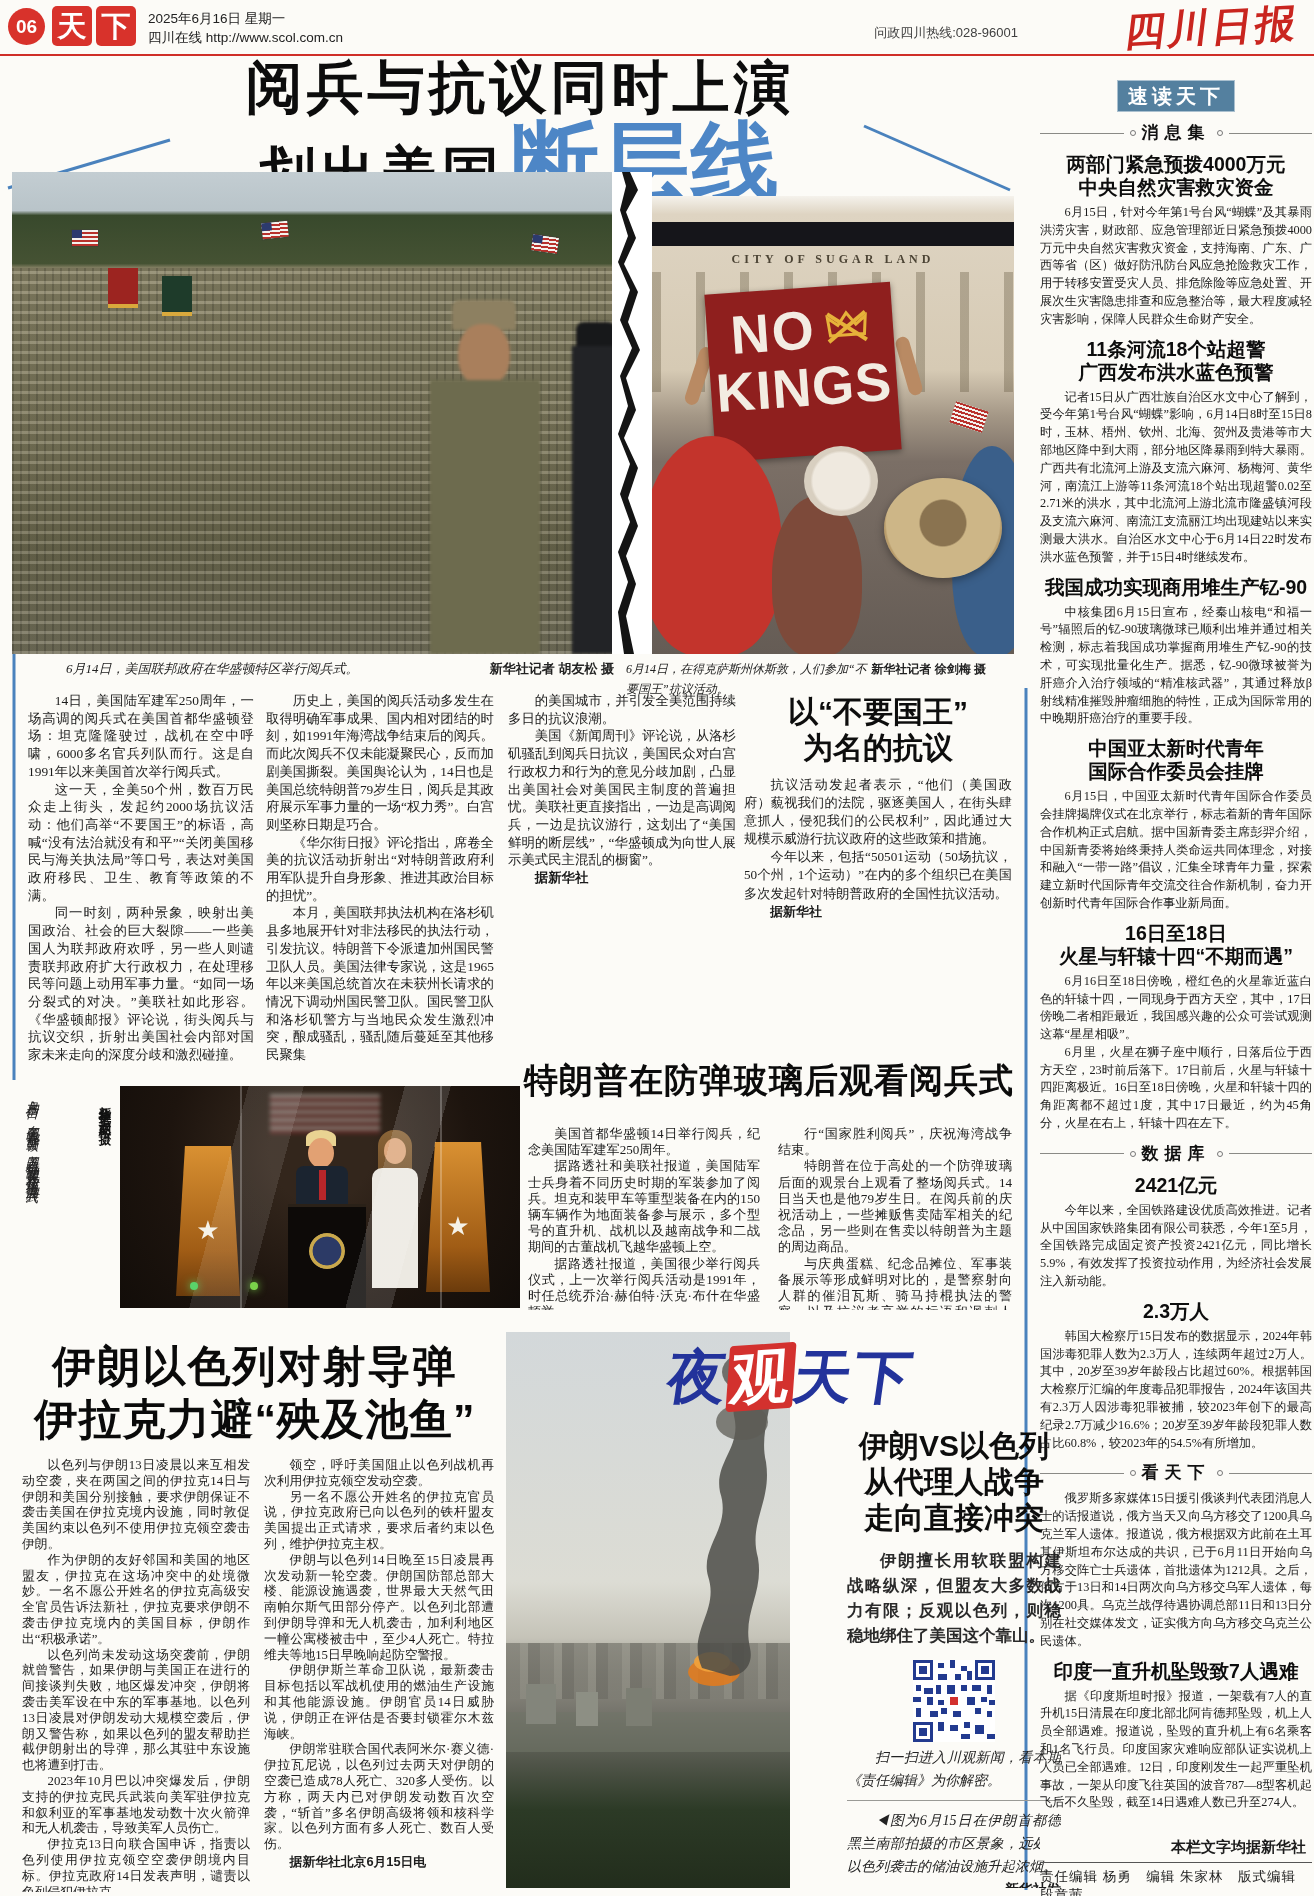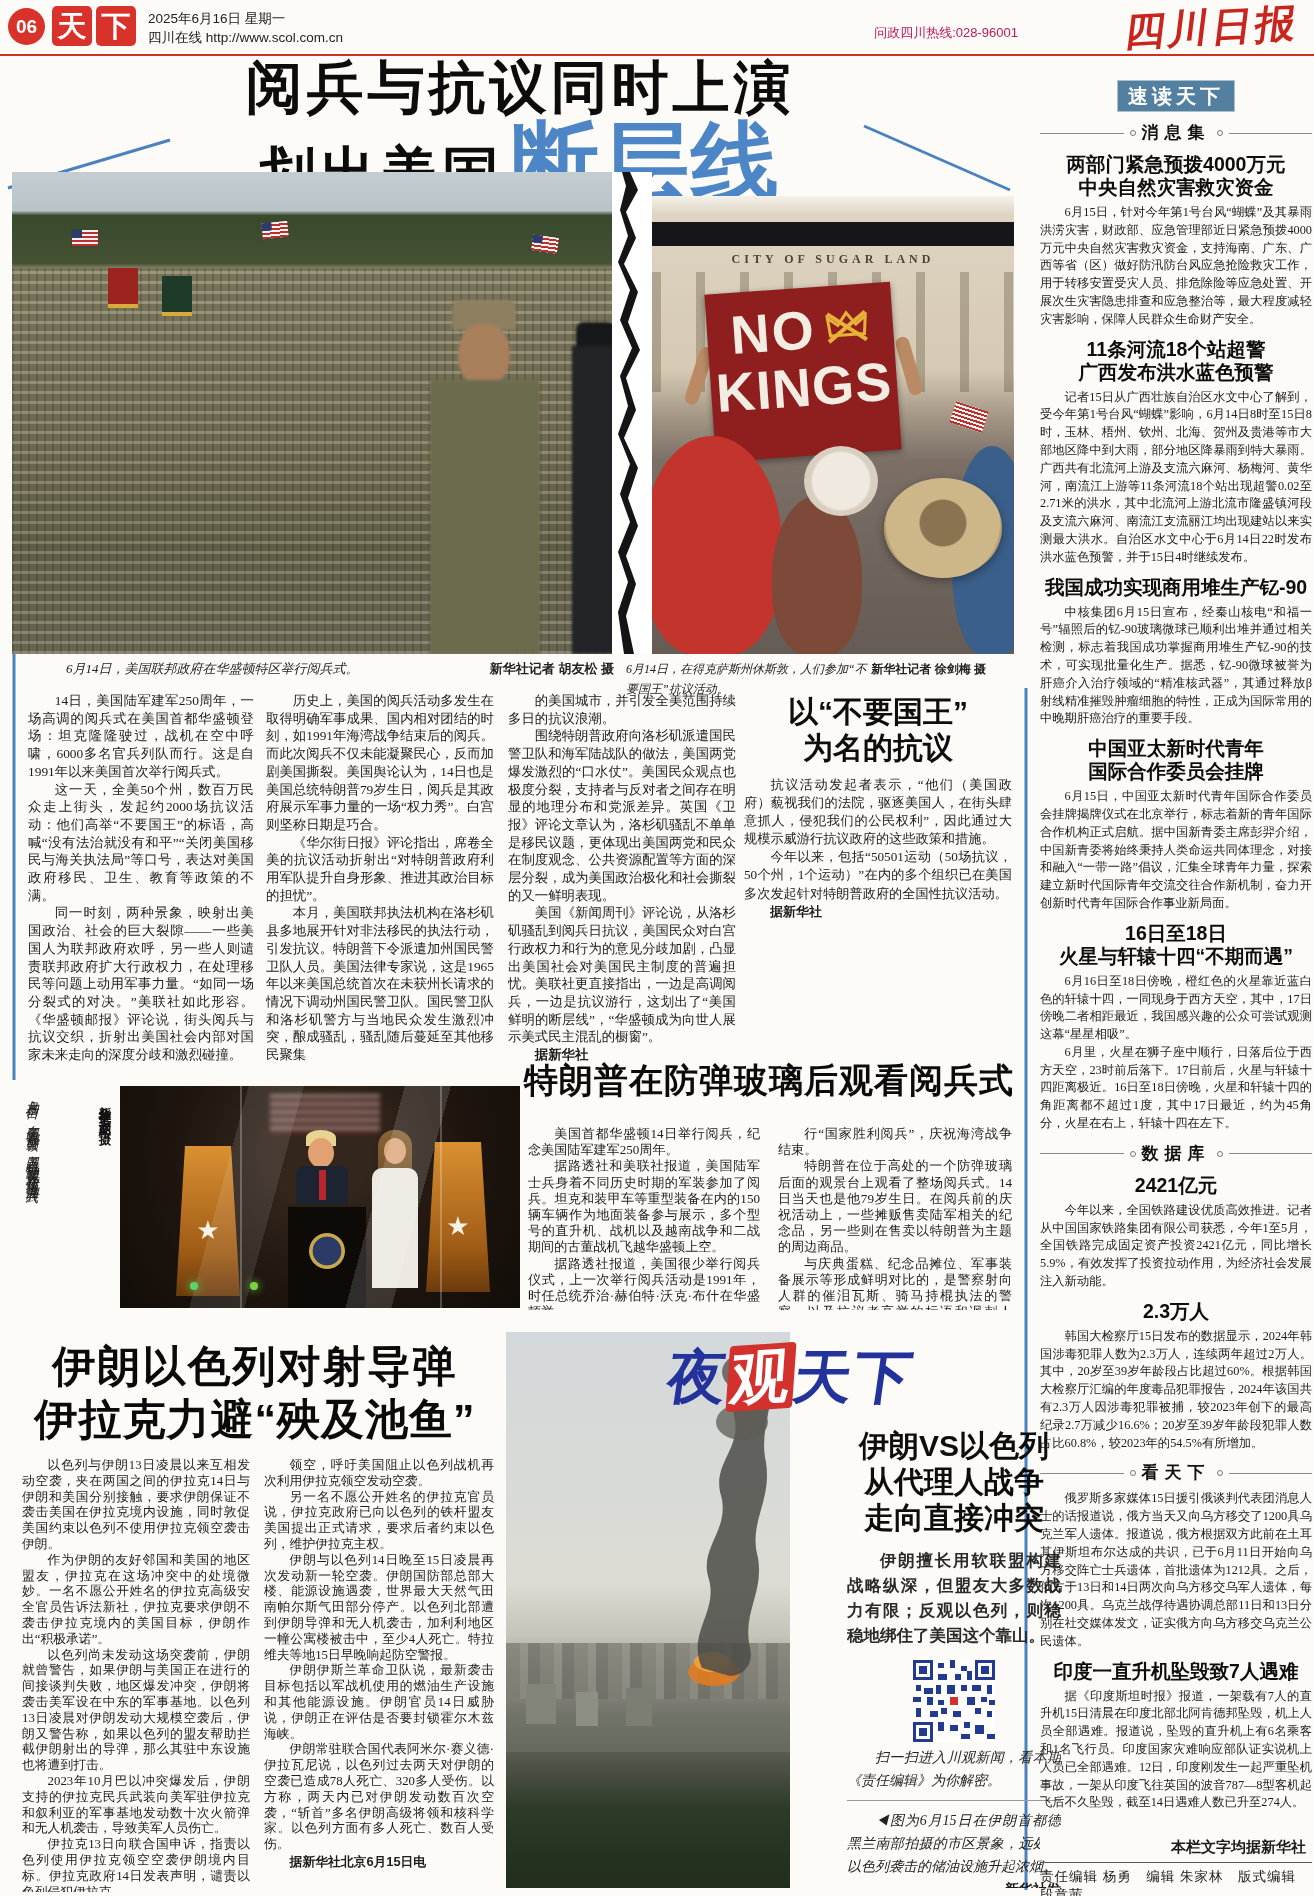--- a/index.html
+++ b/index.html
@@ -6,21 +6,21 @@
   html,body { background:#e8e8e4; }
   body { font-family:"Liberation Serif","DejaVu Serif",serif; }
   #page { position:relative; width:1314px; height:1896px; margin:0 auto; background:#fcfbf7; overflow:hidden; color:#1c1c1c; }
 
   
   #hdr { position:absolute; left:8px; top:6px; right:6px; height:46px; }
   .badge { position:absolute; left:0; top:2px; width:37px; height:37px; border-radius:50%; background:#d8322b; color:#fff; font:700 19px/37px "Liberation Sans",sans-serif; text-align:center; }
   .secbox { position:absolute; top:0; width:40px; height:40px; background:#d8322b; border-radius:5px; color:#fff; font:900 29px/40px "Liberation Sans",sans-serif; text-align:center; }
   #sec1 { left:44px; } #sec2 { left:88px; }
   #dateblk { position:absolute; left:140px; top:3px; font:13.5px/19px "Liberation Sans",sans-serif; color:#222; }
-  #hotline { position:absolute; right:290px; top:18px; font:13px "Liberation Sans",sans-serif; color:#be185d; }
+  #hotline { position:absolute; right:290px; top:18px; font:13px "Liberation Sans",sans-serif; color:#404040; }
   #masthead { position:absolute; right:10px; top:-2px; color:#c9251f; font:900 40px/48px "Liberation Serif",serif; transform:skewX(-10deg) rotate(-3deg); letter-spacing:3px; }
   #hdr-rule { position:absolute; left:0; right:0; top:54px; height:2px; background:#cf2e27; }
 
   
   #deco { position:absolute; left:0; top:0; width:1314px; height:1896px; pointer-events:none; }
 
   
   #lead-hl { position:absolute; left:20px; top:56px; width:1000px; text-align:center; }
   #hl1 { font:900 57px/62px "Liberation Sans",sans-serif; letter-spacing:4px; color:#0c0c0c; }
   #hl2 { margin-top:2px; display:flex; justify-content:center; align-items:baseline; }
@@ -240,21 +240,20 @@
     <p class="bp">这一天，全美50个州，数百万民众走上街头，发起约2000场抗议活动：他们高举“不要国王”的标语，高喊“没有法治就没有和平”“关闭美国移民与海关执法局”等口号，表达对美国政府移民、卫生、教育等政策的不满。</p>
     <p class="bp">同一时刻，两种景象，映射出美国政治、社会的巨大裂隙——一些美国人为联邦政府欢呼，另一些人则谴责联邦政府扩大行政权力，在处理移民等问题上动用军事力量。“如同一场分裂式的对决。”美联社如此形容。《华盛顿邮报》评论说，街头阅兵与抗议交织，折射出美国社会内部对国家未来走向的深度分歧和激烈碰撞。</p>
   </div>
   <div class="col" id="mcol2">
     <p class="bp">历史上，美国的阅兵活动多发生在取得明确军事成果、国内相对团结的时刻，如1991年海湾战争结束后的阅兵。而此次阅兵不仅未能凝聚民心，反而加剧美国撕裂。美国舆论认为，14日也是美国总统特朗普79岁生日，阅兵是其政府展示军事力量的一场“权力秀”。白宫则坚称日期是巧合。</p>
     <p class="bp">《华尔街日报》评论指出，席卷全美的抗议活动折射出“对特朗普政府利用军队提升自身形象、推进其政治目标的担忧”。</p>
     <p class="bp">本月，美国联邦执法机构在洛杉矶县多地展开针对非法移民的执法行动，引发抗议。特朗普下令派遣加州国民警卫队人员。美国法律专家说，这是1965年以来美国总统首次在未获州长请求的情况下调动州国民警卫队。国民警卫队和洛杉矶警方与当地民众发生激烈冲突，酿成骚乱，骚乱随后蔓延至其他移民聚集</p>
   </div>
   <div class="col" id="mcol3">
     <p class="bp">的美国城市，并引发全美范围持续多日的抗议浪潮。</p>
-    <p class="bp">围绕特朗普政府向洛杉矶派遣国民警卫队和海军陆战队的做法，美国两党爆发激烈的“口水仗”。美国民众观点也极度分裂，支持者与反对者之间存在明显的地理分布和党派差异。英国《卫报》评论文章认为，洛杉矶骚乱不单单是移民议题，更体现出美国两党和民众在制度观念、公共资源配置等方面的深层分裂，成为美国政治极化和社会撕裂的又一鲜明表现。</p>
     <p class="bp">美国《新闻周刊》评论说，从洛杉矶骚乱到阅兵日抗议，美国民众对白宫行政权力和行为的意见分歧加剧，凸显出美国社会对美国民主制度的普遍担忧。美联社更直接指出，一边是高调阅兵，一边是抗议游行，这划出了“美国鲜明的断层线”，“华盛顿成为向世人展示美式民主混乱的橱窗”。</p>
     <p class="credit">据新华社</p>
   </div>
 
   <div id="boxart">
     <h2>
       <span>以“不要国王”</span><br>
       <span>为名的抗议</span>
     </h2>
     <p>抗议活动发起者表示，“他们（美国政府）藐视我们的法院，驱逐美国人，在街头肆意抓人，侵犯我们的公民权利”，因此通过大规模示威游行抗议政府的这些政策和措施。</p>

